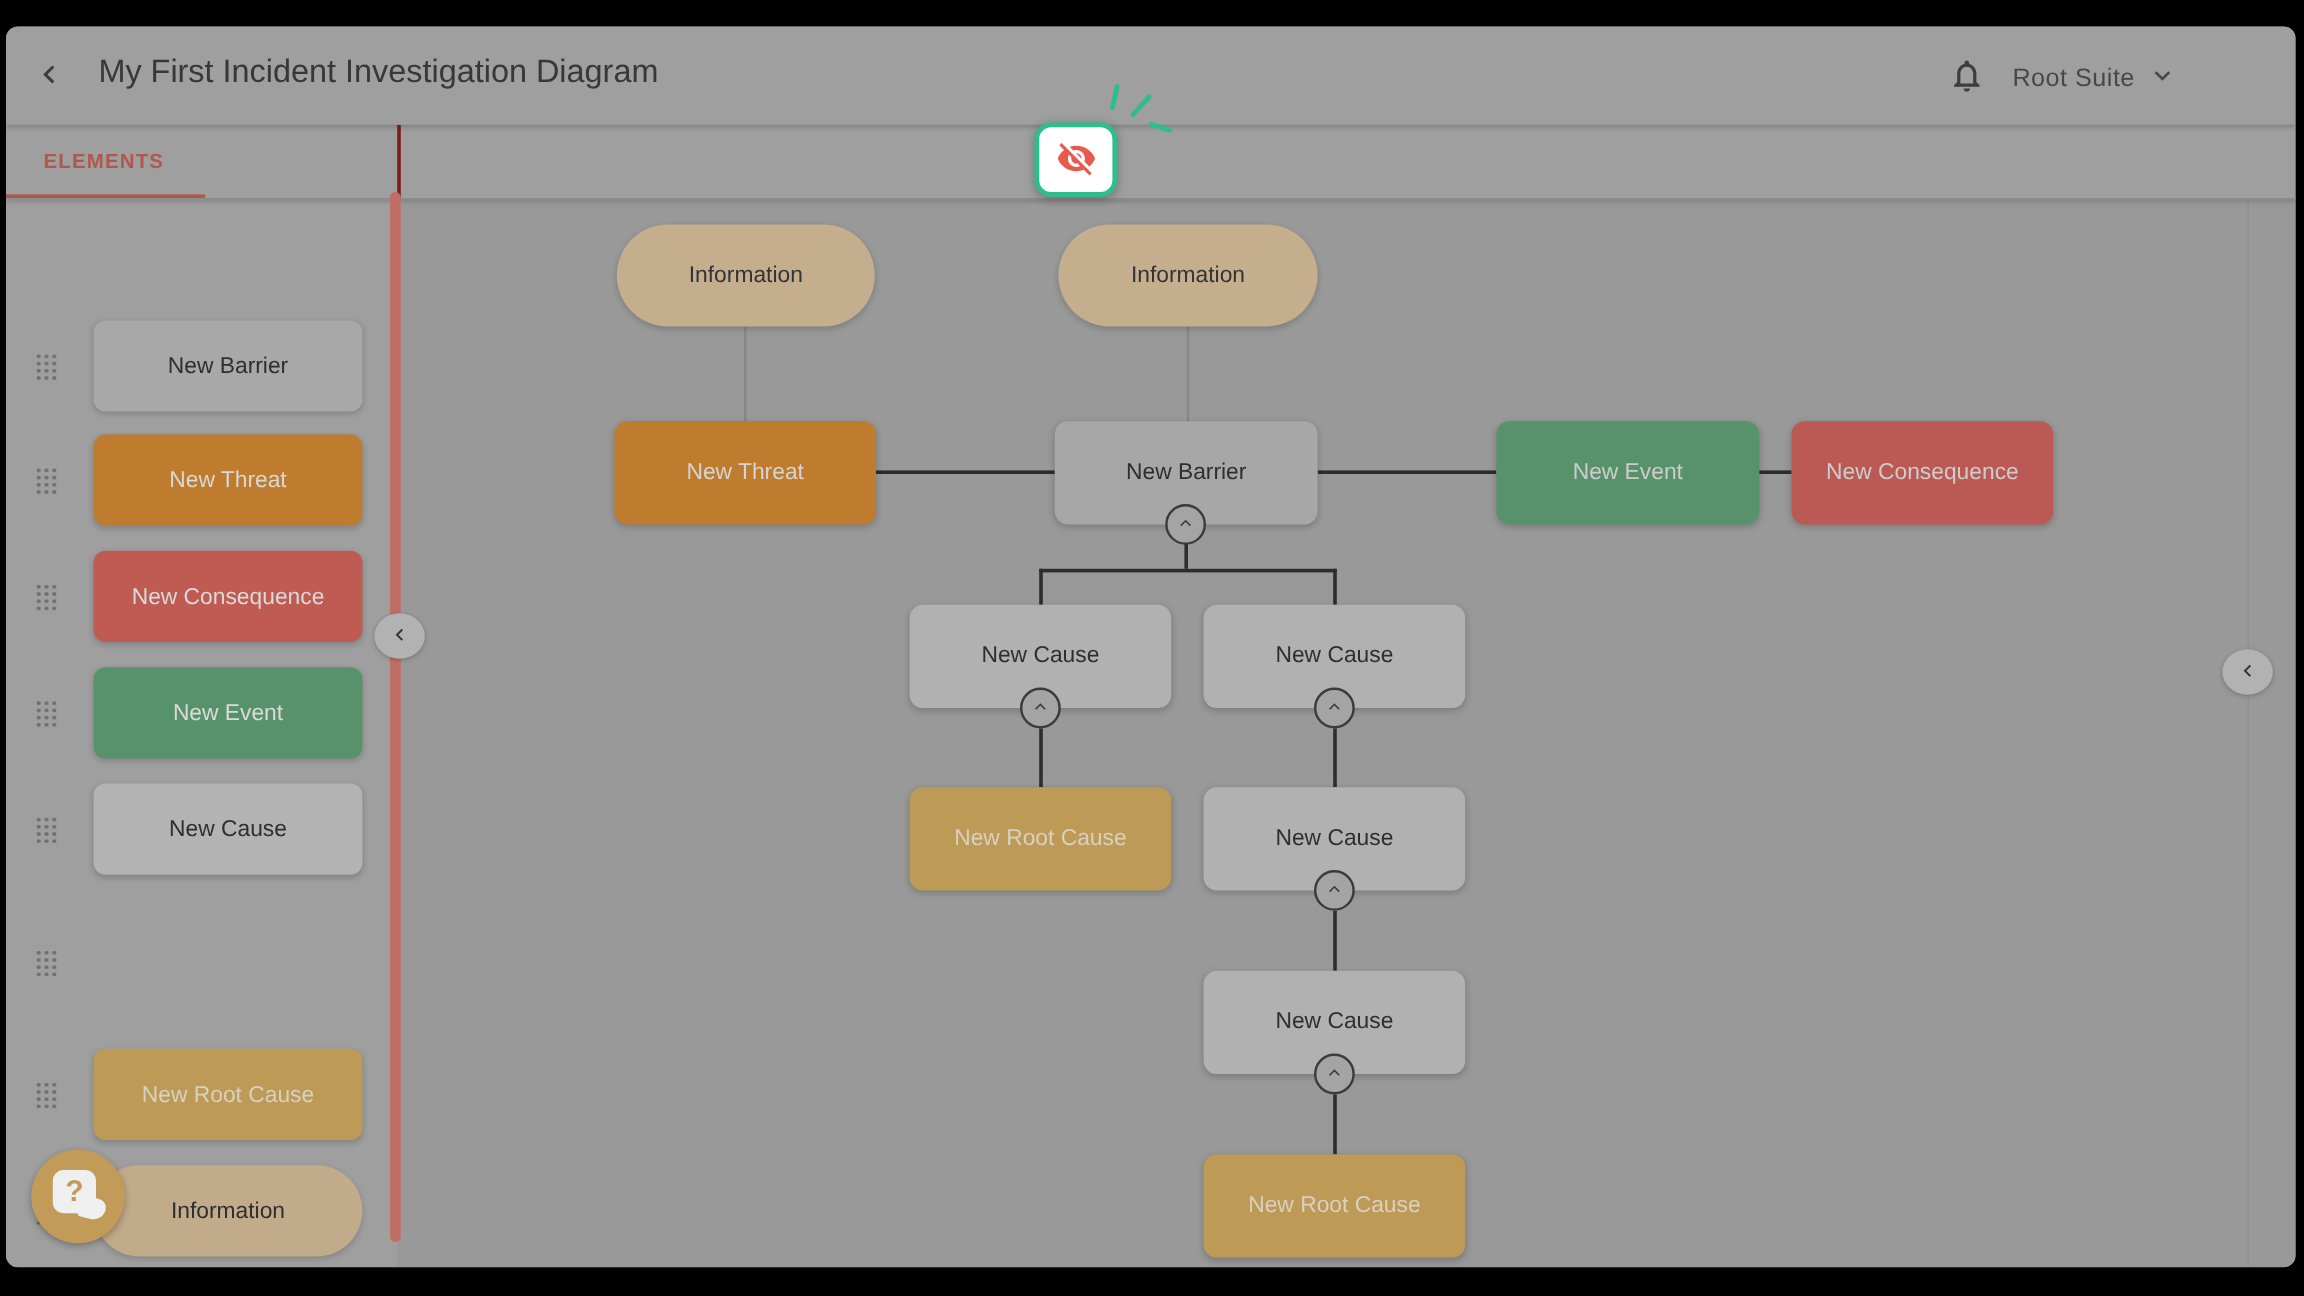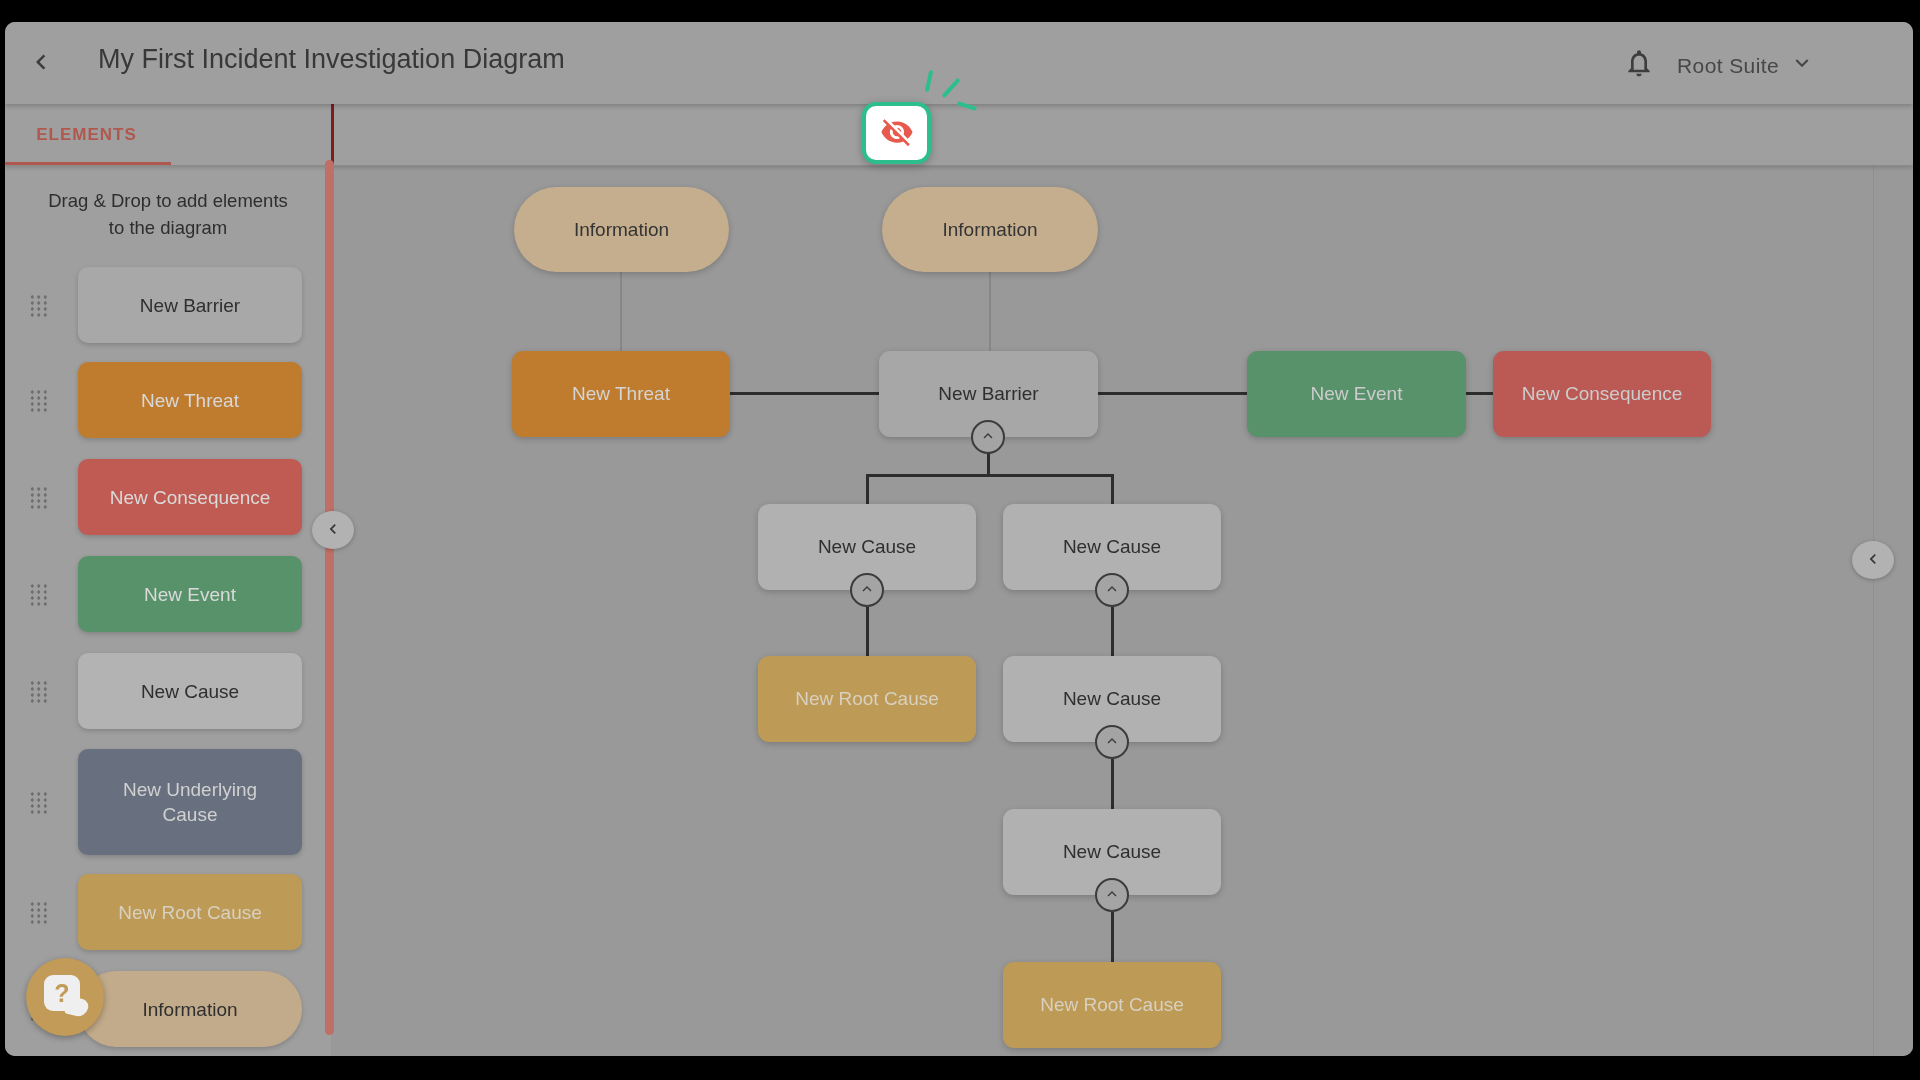--- a/index.html
+++ b/index.html
@@ -4,21 +4,21 @@
 <style>
   html,body{margin:0;padding:0;background:#000;width:1920px;height:1080px;overflow:hidden;
     font-family:"Liberation Sans",sans-serif;-webkit-font-smoothing:antialiased;}
   .app{position:absolute;left:5px;top:22px;width:1908px;height:1034px;background:#999;
     border-radius:10px;overflow:hidden;}
   
   .topbar{position:absolute;left:0;top:0;width:100%;height:82px;background:#9f9f9f;
     box-shadow:0 2px 5px rgba(0,0,0,.22);z-index:30;}
   .back-btn{position:absolute;left:18px;top:23px;width:36px;height:36px;border:none;background:transparent;
     color:#3c3c3c;cursor:pointer;padding:0;}
-  .page-title{position:absolute;left:93px;top:22px;font-size:27px;font-weight:500;color:#383838;white-space:nowrap;}
+  .page-title{position:absolute;left:77px;top:22px;font-size:27px;font-weight:500;color:#383838;white-space:nowrap;}
   .bell{position:absolute;left:1614px;top:22px;width:40px;height:40px;color:#3d3d3d;background:transparent;border:none;padding:0;}
   .account{position:absolute;left:1672px;top:28px;font-size:21px;color:#474747;letter-spacing:.4px;display:flex;align-items:center;gap:10px;cursor:pointer;}
   .account svg{color:#474747;}
   
   .row2{position:absolute;left:0;top:82px;width:100%;height:61px;background:#9f9f9f;border-bottom:1px solid #8b8b8b;
     box-shadow:0 2px 4px rgba(0,0,0,.15);z-index:20;}
   .tabs{position:absolute;left:0;top:0;width:326px;height:61px;border-right:3px solid #7f1d1d;}
   .tab{position:absolute;top:0;height:61px;width:163px;display:flex;align-items:center;justify-content:center;
     font-size:17px;font-weight:600;letter-spacing:1px;cursor:pointer;background:transparent;border:none;}
   .tab.active{color:#b0584e;}
@@ -223,24 +223,20 @@
     <span><svg width="28" height="28" viewBox="0 0 24 24">
       <circle cx="9.5" cy="9.5" r="6.5" fill="currentColor"></circle>
       <path fill="currentColor" d="m13.7 14.9 1.2-1.2 5.6 5.6-1.2 1.2z"></path>
       <g stroke="#9f9f9f" stroke-width="1.8" stroke-linecap="round">
             <line x1="6.8" y1="9.5" x2="12.2" y2="9.5"></line>
           </g>
     </svg></span>
   </button>
 
   <div class="sidebar">
-    <div class="hint">
-      <div>Drag &amp; Drop to add elements</div>
-      <div>to the diagram</div>
-    </div>
 
     <span class="handle" style="top:129px"></span>
     <div class="s-item c-barrier" style="top:102px">
         <span>New Barrier</span>
       </div>
 
     <span class="handle" style="top:224px"></span>
     <div class="s-item c-threat" style="top:197px">
         <span>New Threat</span>
       </div>
@@ -254,23 +250,20 @@
     <div class="s-item c-event" style="top:391px">
         <span>New Event</span>
       </div>
 
     <span class="handle" style="top:515px"></span>
     <div class="s-item c-cause" style="top:488px">
         <span>New Cause</span>
       </div>
 
     <span class="handle" style="top:626px"></span>
-    <div class="s-item c-underlying" style="top:584px;height:106px">
-        <span style="max-width:160px">New Underlying Cause</span>
-      </div>
 
     <span class="handle" style="top:736px"></span>
     <div class="s-item c-root" style="top:709px">
         <span>New Root Cause</span>
       </div>
 
     <span class="handle" style="top:833px"></span>
     <div class="s-item c-info stadium" style="top:806px">
         <span>Information</span>
       </div>

